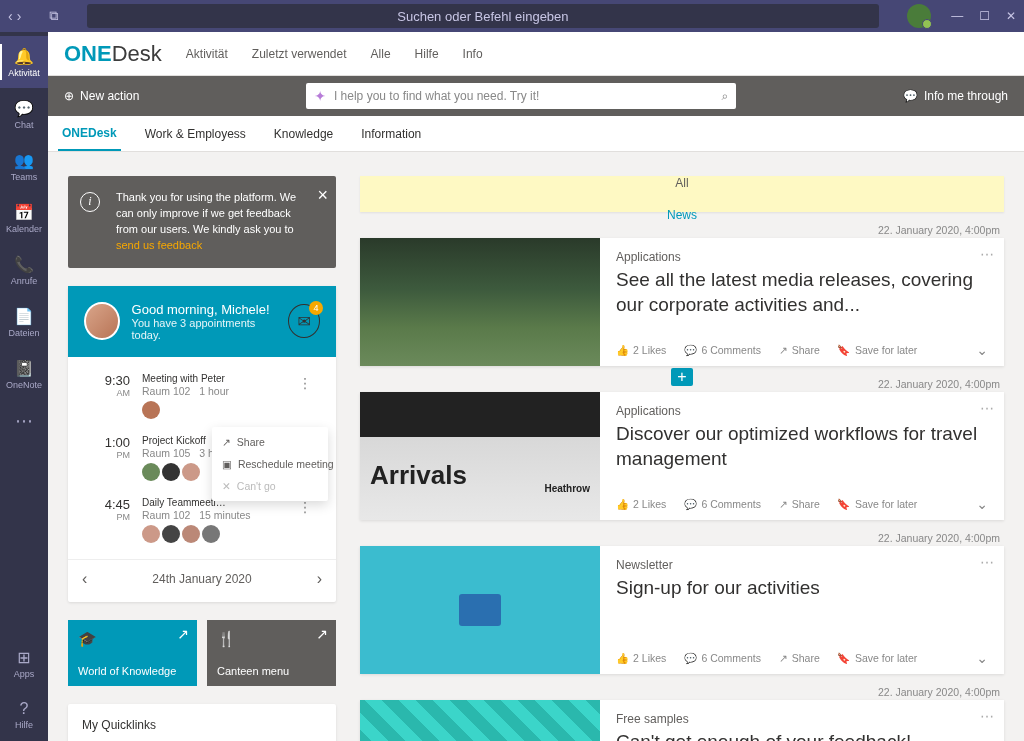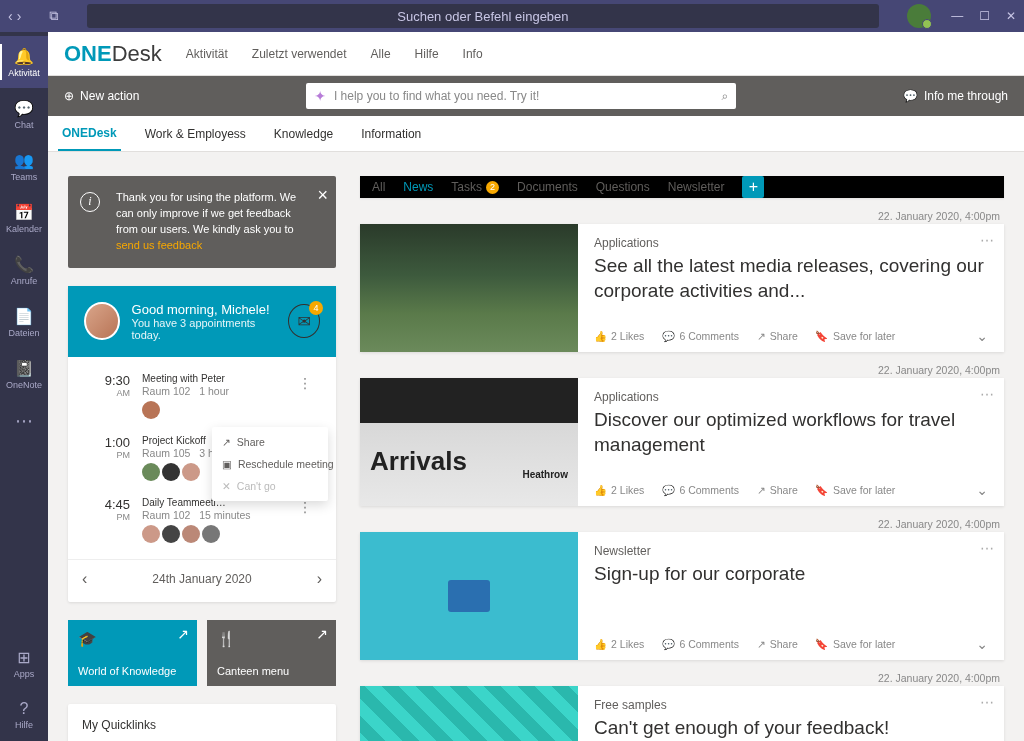--- a/index.html
+++ b/index.html
@@ -96,30 +96,30 @@
 .tile.gray { background: #605e5c; }
 .tile .tico { font-size: 15px; }
 .tile .arrow { position: absolute; top: 6px; right: 8px; font-size: 14px; }
 .tile .lbl { position: absolute; bottom: 8px; left: 10px; line-height: 1.2; }
 
 
 .ql { background: #fff; box-shadow: 0 1px 3px rgba(0,0,0,.1); padding: 14px; border-radius: 2px; }
 .ql h4 { font-size: 12px; font-weight: 400; color: #323130; margin-bottom: 14px; }
 
 
-.filters { display: flex; align-items: center; gap: 18px; background: #000000; padding: 0 12px; height: 22px; box-shadow: 0 1px 2px rgba(0,0,0,.08); font-size: 12px; margin-bottom: 6px; }
+.filters { display: flex; align-items: center; gap: 18px; background: #fef9c3; padding: 0 12px; height: 36px; box-shadow: 0 1px 2px rgba(0,0,0,.08); font-size: 12px; margin-bottom: 6px; flex-direction: column; }
 .filters .f { color: #605e5c; cursor: pointer; display: flex; align-items: center; gap: 4px; }
 .filters .f.active { color: #0099b8; }
 .filters .badge { background: #f7a800; color: #fff; font-size: 9px; width: 13px; height: 13px; border-radius: 50%; display: inline-flex; align-items: center; justify-content: center; }
 .filters .add { background: #0099b8; color: #fff; width: 22px; height: 22px; display: flex; align-items: center; justify-content: center; font-size: 16px; border-radius: 2px; cursor: pointer; }
 
 
 .feed-time { text-align: right; font-size: 10.5px; color: #888; margin: 6px 4px 2px 0; }
 .card { background: #fff; box-shadow: 0 1px 3px rgba(0,0,0,.1); display: flex; min-height: 128px; margin-bottom: 6px; position: relative; }
-.card .thumb { width: 218px; background: #36a; flex-shrink: 0; }
+.card .thumb { width: 240px; background: #36a; flex-shrink: 0; }
 .thumb.plants { background: linear-gradient(180deg,#2a3a2a,#3d5a3d 40%,#5a7a4a 70%,#6b8a5b); }
 .thumb.airport { background: linear-gradient(180deg,#222 0,#222 35%,#d8d8d8 35%,#e8e8e8); display: flex; flex-direction: column; justify-content: flex-end; padding: 8px 10px 26px; color: #222; }
 .thumb.airport .arr-txt { font-size: 26px; font-weight: 700; }
 .thumb.airport .arr-sub { font-size: 10px; font-weight: 600; align-self: flex-end; margin-top: -8px; }
 .thumb.newsletter { background: #3bbccf; display: flex; align-items: center; justify-content: center; }
 .thumb.newsletter .mbox { width: 42px; height: 32px; background: #2a6fb0; border-radius: 3px; position: relative; }
 .thumb.feedback { background: repeating-linear-gradient(45deg,#3bd5c9 0 12px,#2ab8ad 12px 24px); }
 .card .body { flex: 1; padding: 12px 16px 8px 16px; display: flex; flex-direction: column; }
 .card .cat { font-size: 12px; color: #605e5c; margin-bottom: 4px; }
 .card .headline { font-size: 19px; color: #323130; font-weight: 300; line-height: 1.3; }
@@ -384,21 +384,21 @@
           <span class="dots">⋯</span>
         </div>
 
         <div class="feed-time">22. January 2020,  4:00pm</div>
         <div class="card">
           <div class="thumb newsletter">
               <div class="mbox"></div>
             </div>
           <div class="body">
             <div class="cat">Newsletter</div>
-            <div class="headline">Sign-up for our corporate</div>
+            <div class="headline">Sign-up for our activities</div>
             <div class="actions">
               <span>👍 <span>2 Likes</span></span>
               <span>💬 <span>6 Comments</span></span>
               <span>↗ <span>Share</span></span>
               <span>🔖 <span>Save for later</span></span>
               <span class="chev">⌄</span>
             </div>
           </div>
           <span class="dots">⋯</span>
         </div>

